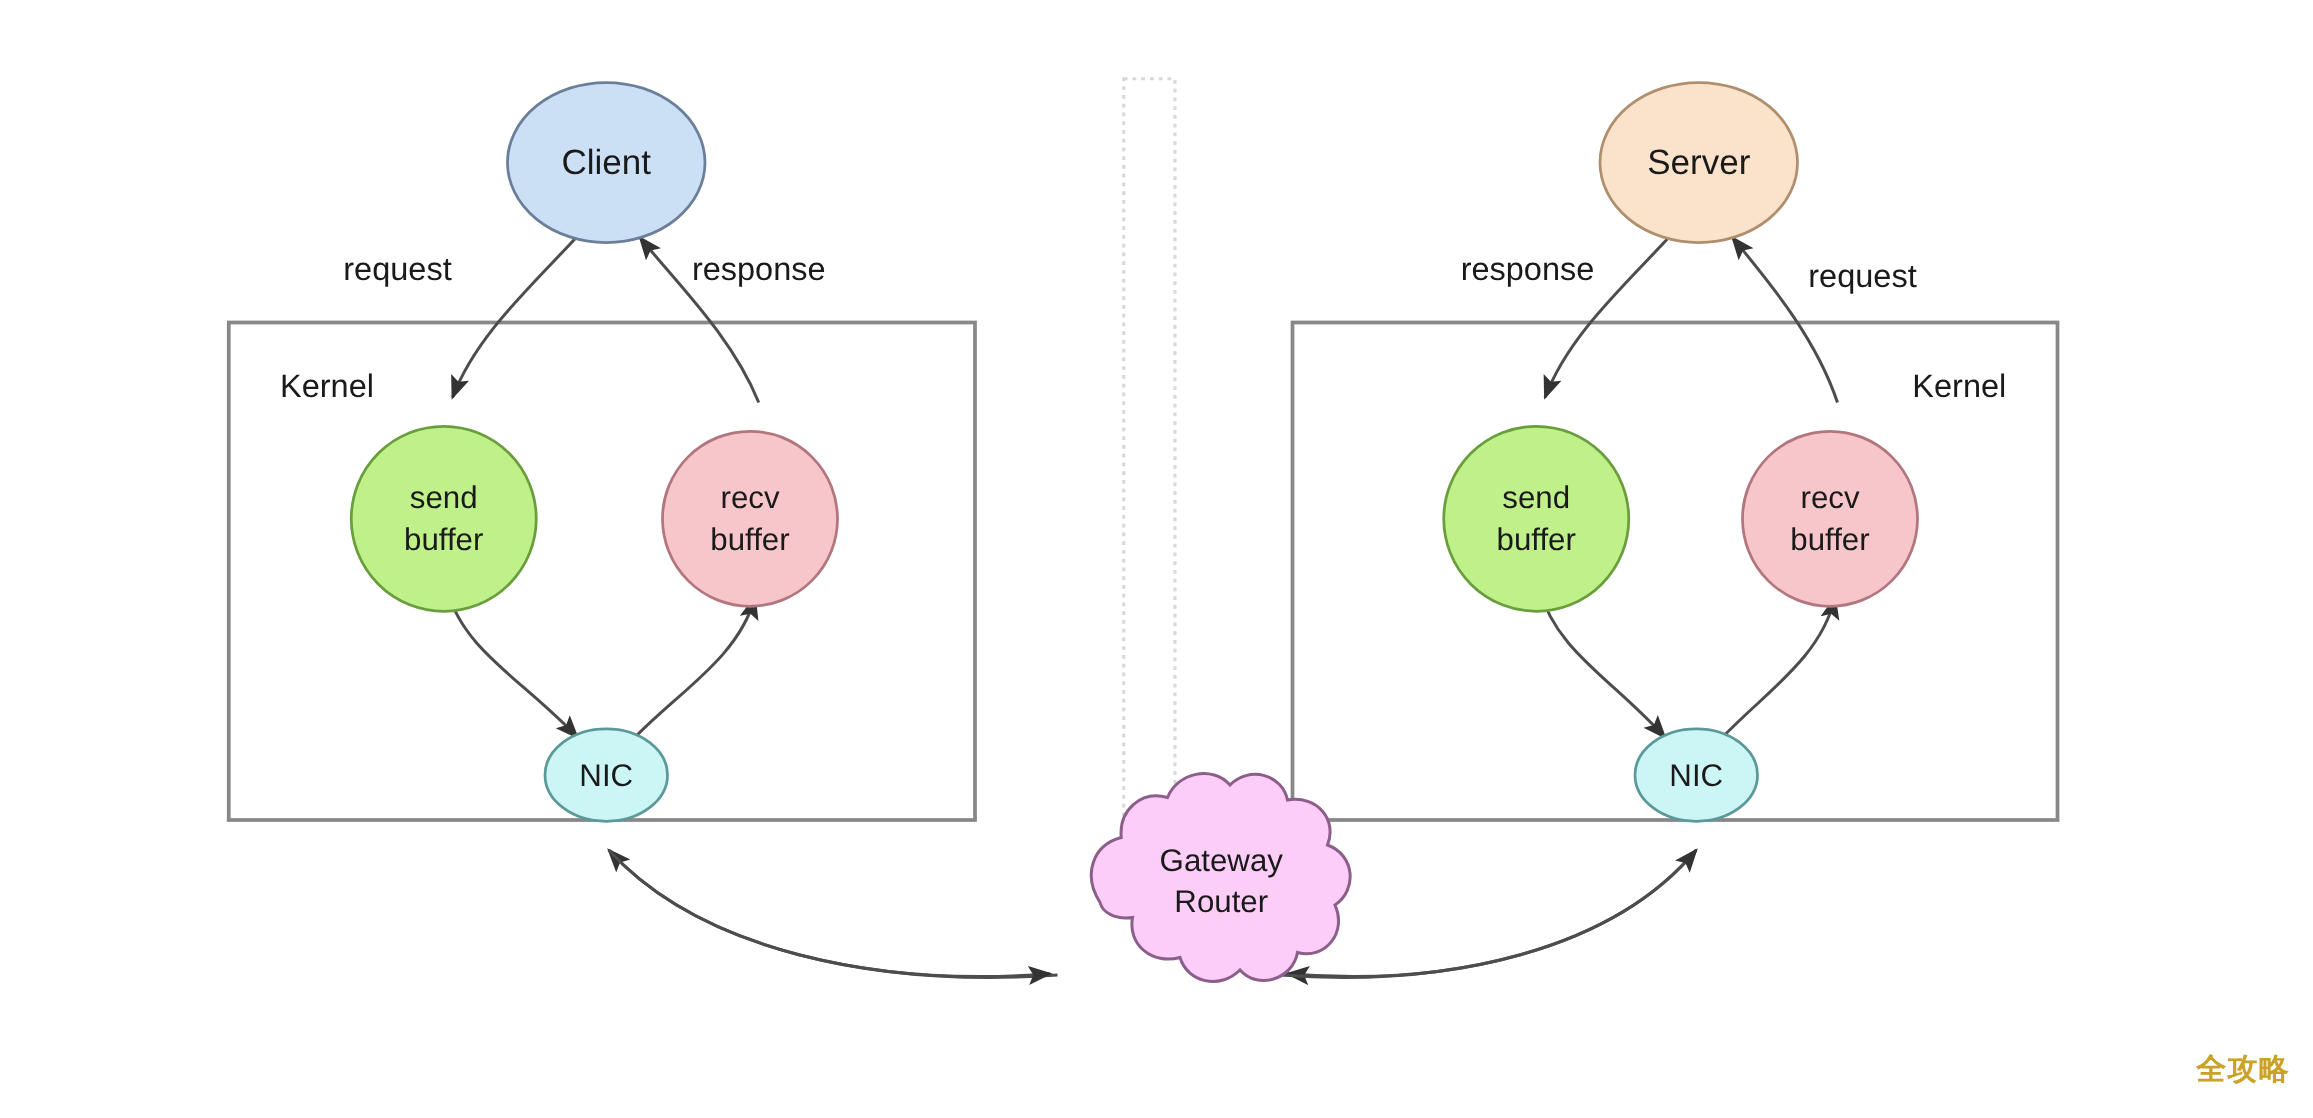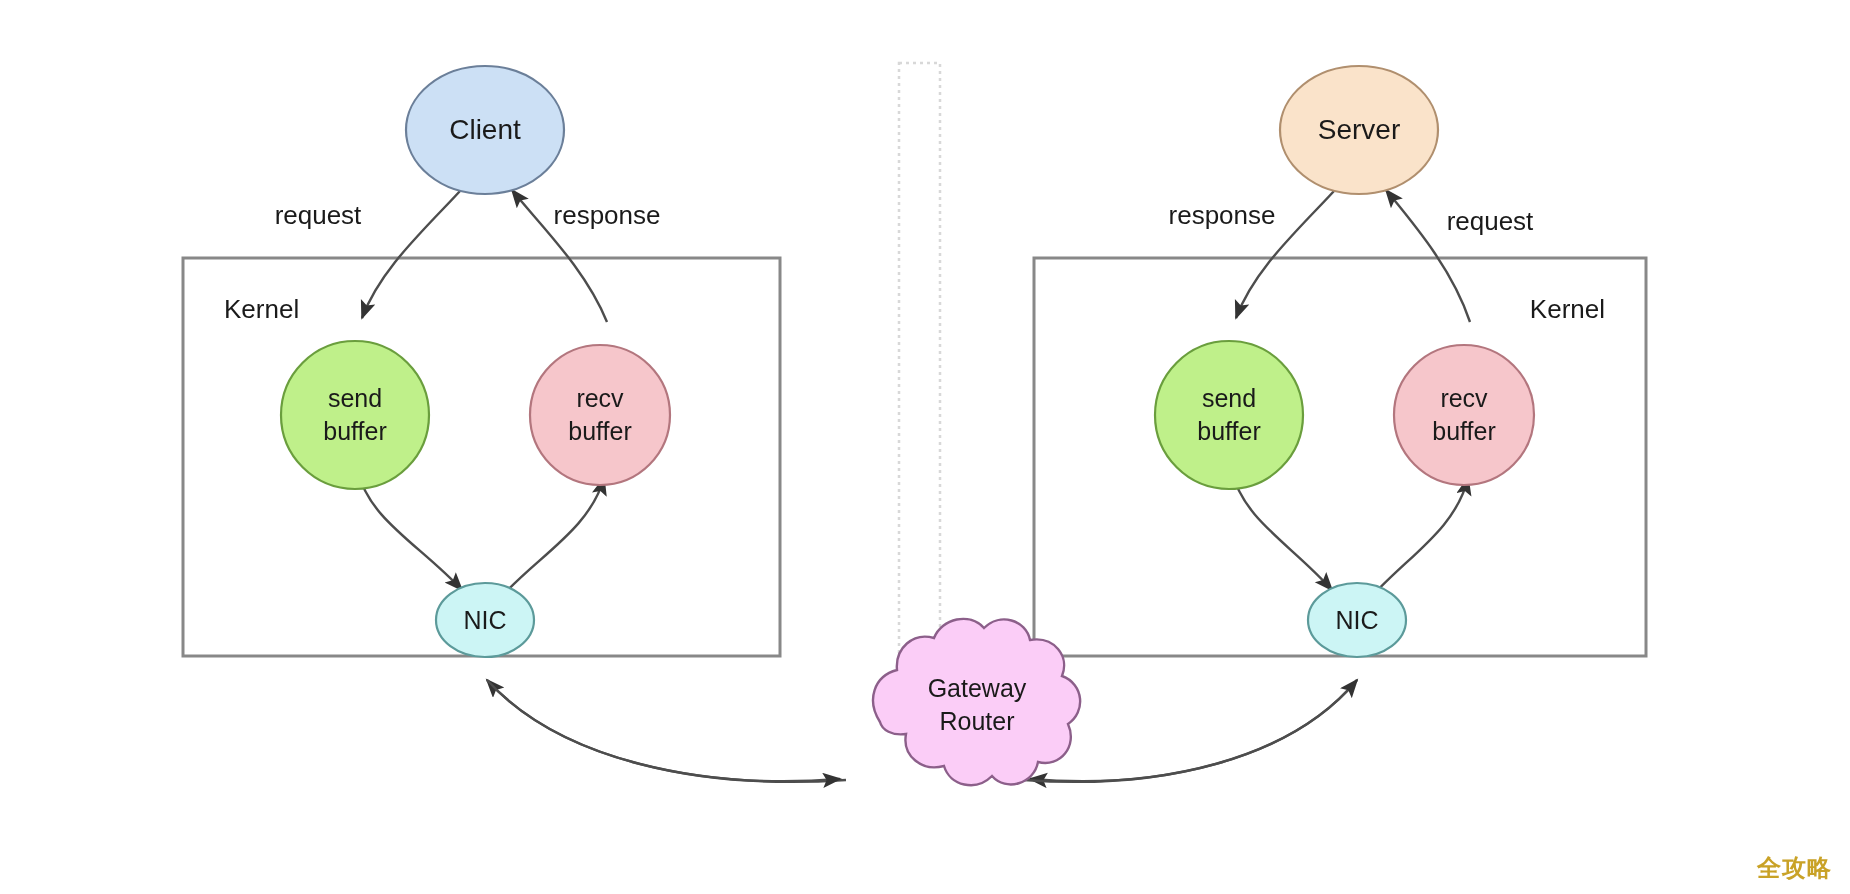--- a/index.html
+++ b/index.html
@@ -50,21 +50,21 @@
     stroke-dasharray: 3 4;
   }
   .edge-path {
     fill: none;
     stroke: #4d4d4d;
     stroke-width: 2.4;
   }
   .watermark {
     position: absolute;
     right: 18px;
-    bottom: 10px;
+    bottom: 23px;
     font-family: "DejaVu Sans", sans-serif;
     font-size: 24px;
     font-weight: bold;
     color: #c9a227;
     letter-spacing: 1px;
     text-shadow: 0 1px 0 rgba(255,255,255,0.8);
     text-align: right;
   }
 </style>
 </head>

